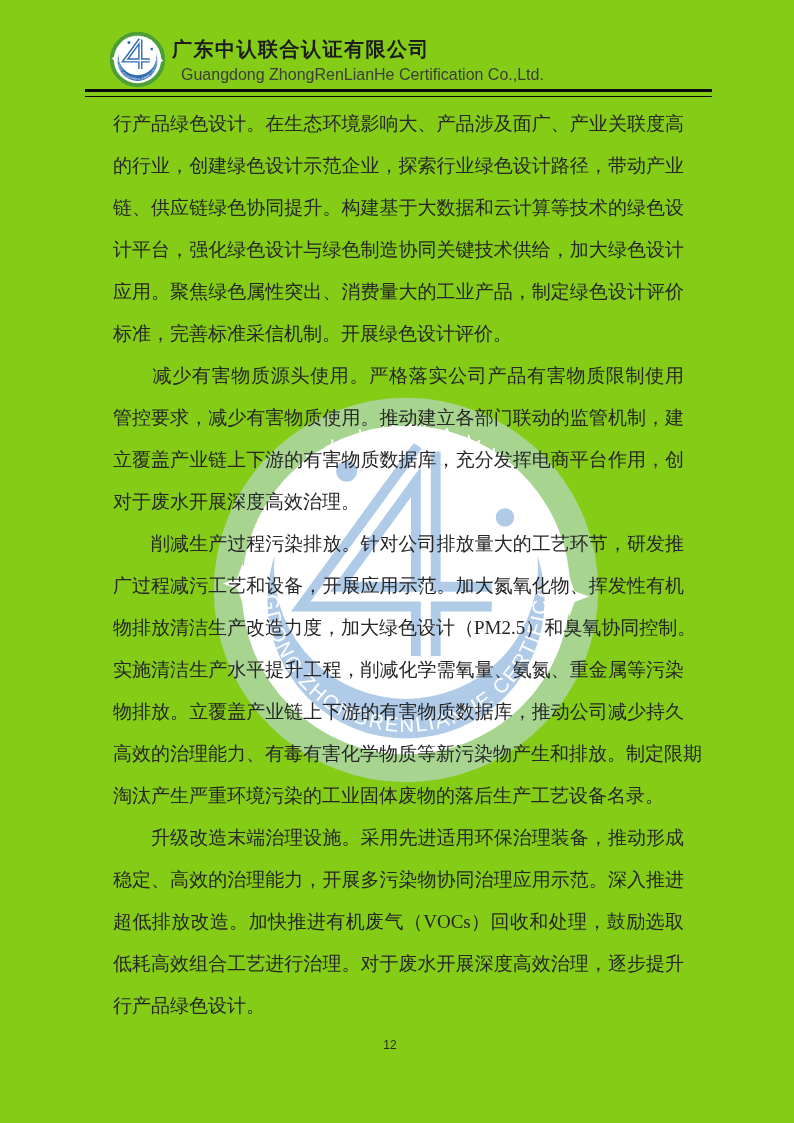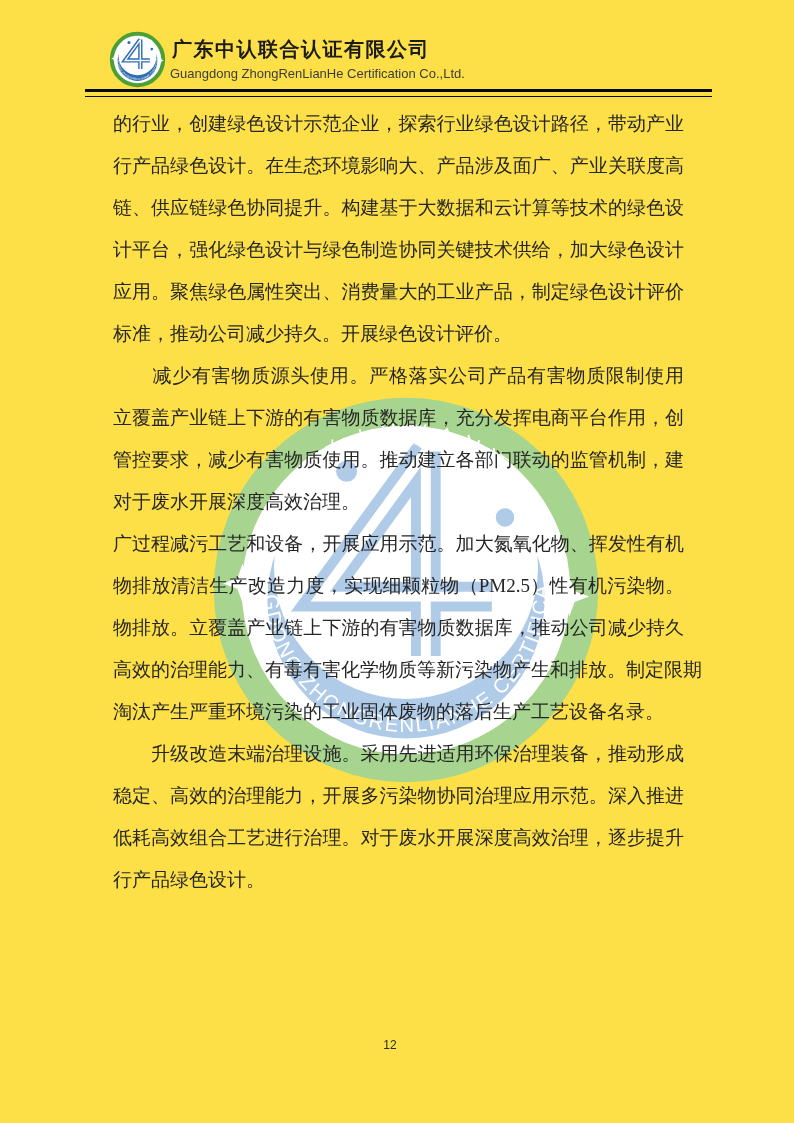--- a/index.html
+++ b/index.html
@@ -1,30 +1,30 @@
 <!DOCTYPE html>
 <html><head>
 <meta charset="utf-8">
 <style>
   html,body{margin:0;padding:0;background:#ffffff;}
   .page{
-    position:relative;width:794px;height:1123px;background:#fde047;
+    position:relative;width:794px;height:1123px;background:#84cc16;
     overflow:hidden;font-family:"Liberation Serif","DejaVu Serif",serif;
   }
   
   .header-logo{position:absolute;left:109px;top:31px;width:57px;height:57px;}
   .company-zh{
     position:absolute;left:172px;top:36px;
     font-family:"Liberation Sans","DejaVu Sans",sans-serif;
     font-size:20px;font-weight:bold;color:#1c1c1c;letter-spacing:1.5px;white-space:nowrap;
   }
   .company-en{
-    position:absolute;left:170px;top:66px;
+    position:absolute;left:181px;top:66px;
     font-family:"Liberation Sans","DejaVu Sans",sans-serif;
-    font-size:13px;color:#3c3c3c;white-space:nowrap;text-align:center;
+    font-size:16px;color:#3c3c3c;white-space:nowrap;text-align:center;
   }
   .header-rule{
     position:absolute;left:85px;top:89px;width:627px;height:4px;
     border-top:3px solid #0a0a0a;border-bottom:1px solid #0a0a0a;
   }
   
   .watermark{position:absolute;left:208px;top:392px;width:396px;height:396px;z-index:1;}
   .logo-colors{--ring:#4d9e37;--emblem:#2e6db4;--ringtext:#f2f8ee;}
   .watermark-colors{--ring:#a7d48e;--emblem:#afcbe8;--ringtext:#ffffff;}
   
@@ -90,35 +90,38 @@
     </svg>
 
   <svg class="header-logo logo-colors" viewBox="0 0 120 120">
       <use href="#crest"></use>
     </svg>
   <div class="company-zh">广东中认联合认证有限公司</div>
   <div class="company-en">Guangdong ZhongRenLianHe Certification Co.,Ltd.</div>
   <div class="header-rule"></div>
 
   <div class="doc-body" id="doc-body">
+      <div class="line">行产品绿色设计。在生态环境影响大、产品涉及面广、产业关联度高</div>
       <div class="line">的行业，创建绿色设计示范企业，探索行业绿色设计路径，带动产业</div>
-      <div class="line">行产品绿色设计。在生态环境影响大、产品涉及面广、产业关联度高</div>
       <div class="line">链、供应链绿色协同提升。构建基于大数据和云计算等技术的绿色设</div>
       <div class="line">计平台，强化绿色设计与绿色制造协同关键技术供给，加大绿色设计</div>
       <div class="line">应用。聚焦绿色属性突出、消费量大的工业产品，制定绿色设计评价</div>
-      <div class="line last">标准，推动公司减少持久。开展绿色设计评价。</div>
+      <div class="line last">标准，完善标准采信机制。开展绿色设计评价。</div>
       <div class="line">　　减少有害物质源头使用。严格落实公司产品有害物质限制使用</div>
+      <div class="line">管控要求，减少有害物质使用。推动建立各部门联动的监管机制，建</div>
       <div class="line">立覆盖产业链上下游的有害物质数据库，充分发挥电商平台作用，创</div>
-      <div class="line">管控要求，减少有害物质使用。推动建立各部门联动的监管机制，建</div>
       <div class="line last">对于废水开展深度高效治理。</div>
+      <div class="line">　　削减生产过程污染排放。针对公司排放量大的工艺环节，研发推</div>
       <div class="line">广过程减污工艺和设备，开展应用示范。加大氮氧化物、挥发性有机</div>
-      <div class="line">物排放清洁生产改造力度，实现细颗粒物（PM2.5）性有机污染物。</div>
+      <div class="line">物排放清洁生产改造力度，加大绿色设计（PM2.5）和臭氧协同控制。</div>
+      <div class="line">实施清洁生产水平提升工程，削减化学需氧量、氨氮、重金属等污染</div>
       <div class="line">物排放。立覆盖产业链上下游的有害物质数据库，推动公司减少持久</div>
       <div class="line">高效的治理能力、有毒有害化学物质等新污染物产生和排放。制定限期</div>
       <div class="line last">淘汰产生严重环境污染的工业固体废物的落后生产工艺设备名录。</div>
       <div class="line">　　升级改造末端治理设施。采用先进适用环保治理装备，推动形成</div>
       <div class="line">稳定、高效的治理能力，开展多污染物协同治理应用示范。深入推进</div>
+      <div class="line">超低排放改造。加快推进有机废气（VOCs）回收和处理，鼓励选取</div>
       <div class="line">低耗高效组合工艺进行治理。对于废水开展深度高效治理，逐步提升</div>
       <div class="line last">行产品绿色设计。</div>
     </div>
 
   <div class="page-number">12</div>
 </div>
 
 </body></html>

